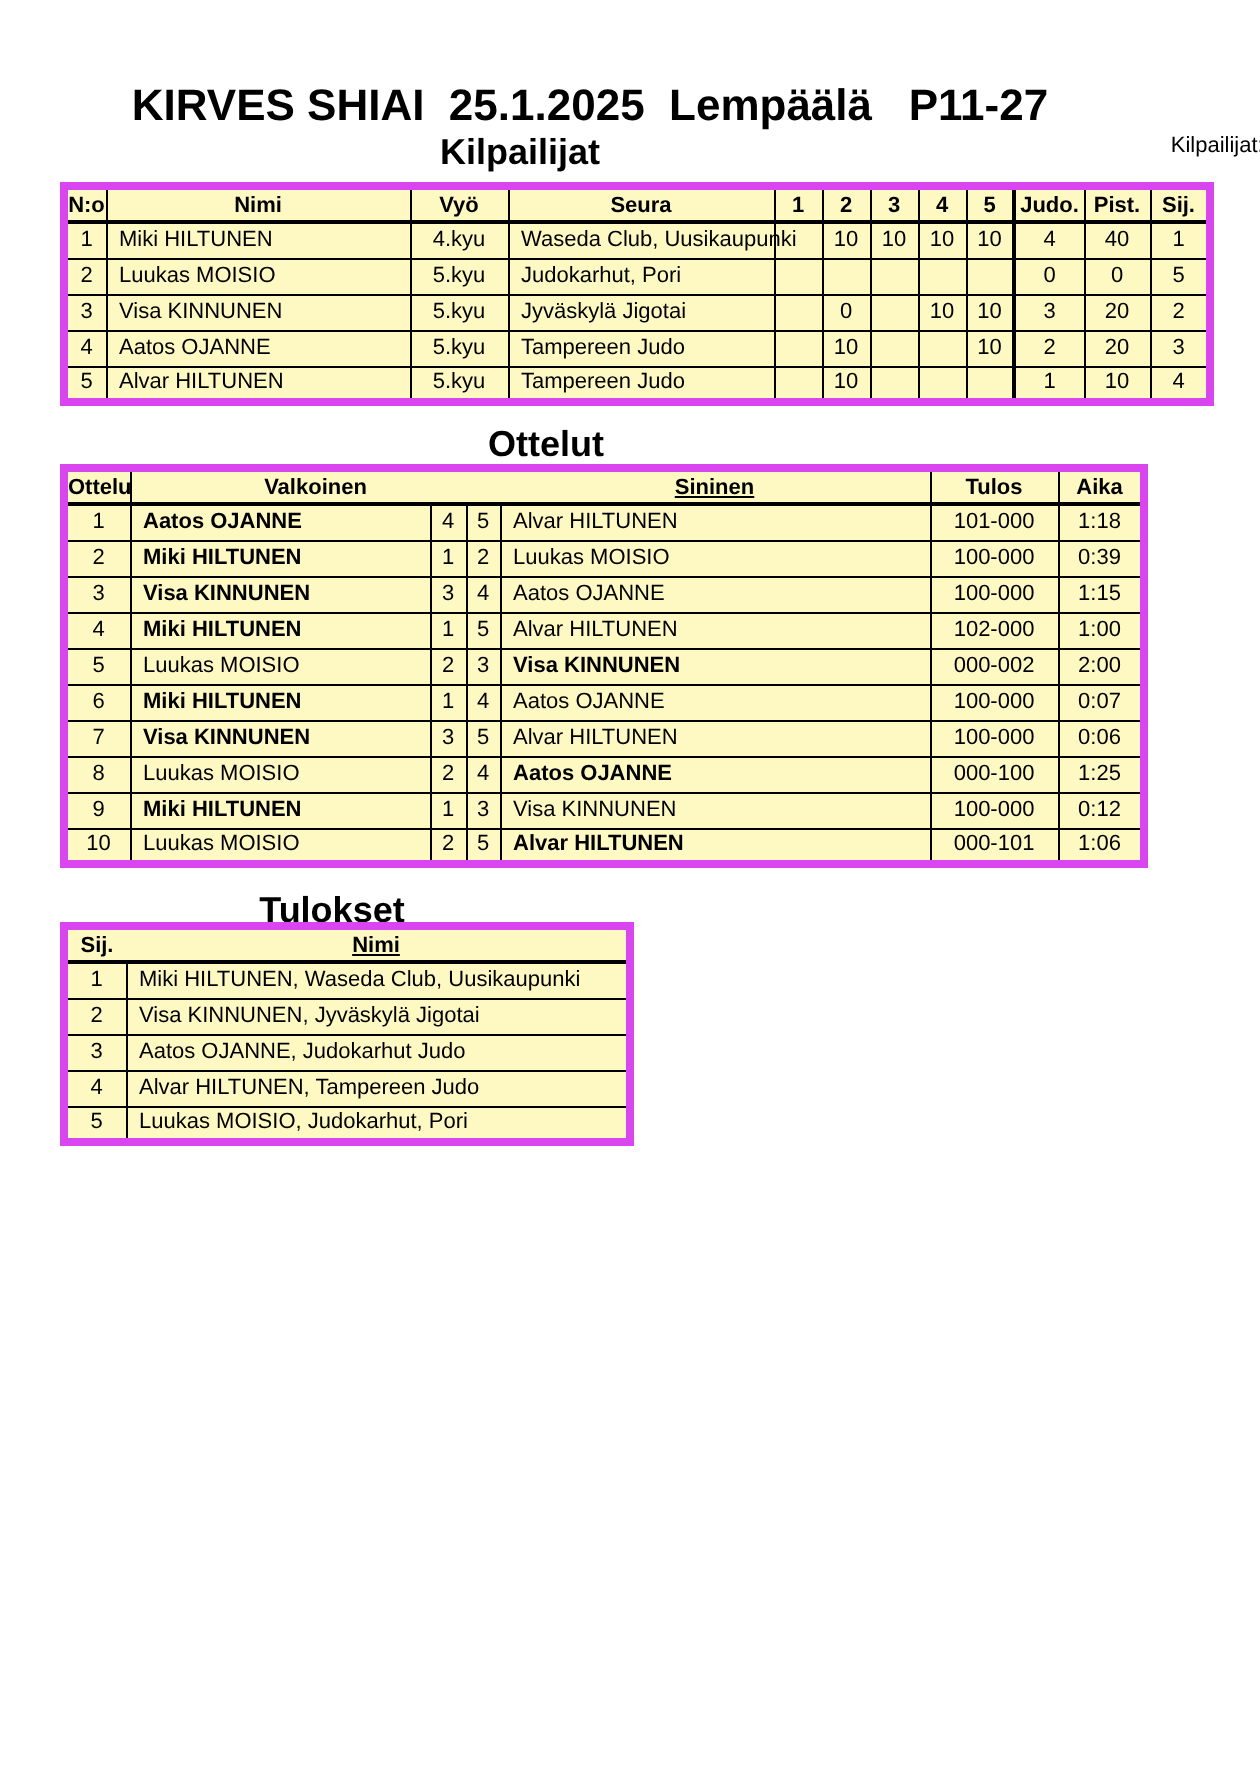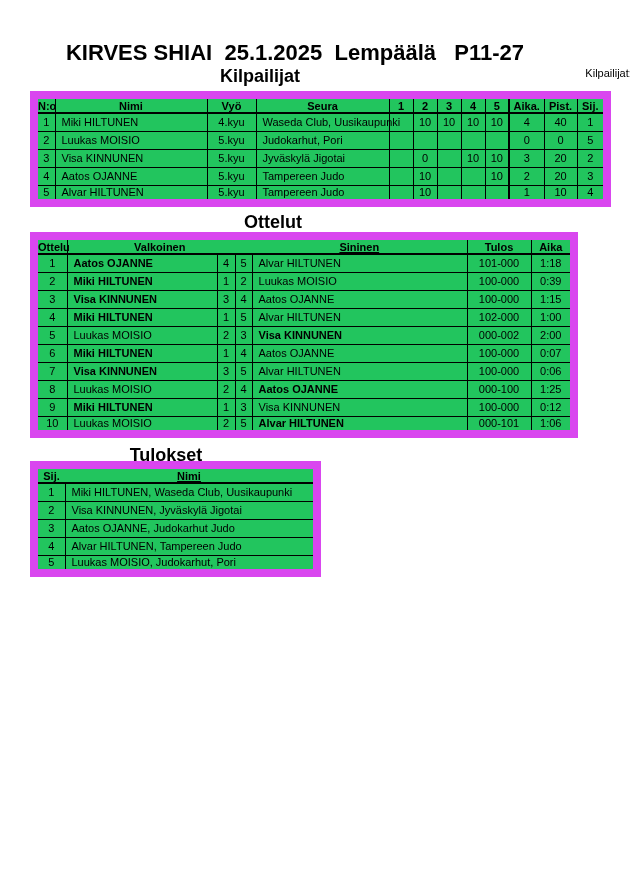--- a/index.html
+++ b/index.html
@@ -14,21 +14,21 @@
     font-size:22px;font-weight:bold;white-space:pre;letter-spacing:0;
   }
   .sec-title{font-size:18px;font-weight:bold;text-align:center;white-space:pre;}
   #title-kilpailijat{left:0;top:66px;width:520px;}
   #competitor-count{left:0;top:67px;width:605px;text-align:right;font-size:11px;padding-left:36px;}
   #title-ottelut{left:0;top:212px;width:546px;}
   #title-tulokset{left:0;top:445px;width:332px;}
 
   table{
     border-collapse:collapse;position:absolute;table-layout:fixed;
-    border:8px solid #d946ef;background:#22c55e;
+    border:4px solid #d946ef;background:#fef9c3;
   }
   tr{height:18px;}
   td{
     border:1px solid #000;font-size:11px;padding:0;text-align:center;
     vertical-align:middle;white-space:nowrap;overflow:visible;
   }
   .hd td{font-weight:bold;border-bottom-width:2px;}
   .lft{text-align:left;padding-left:6px;margin-top:11px;}
   .b{font-weight:bold;}
   .thickL{border-left-width:2px;}
@@ -65,21 +65,21 @@
     <tr class="hd">
       <td>N:o</td>
       <td>Nimi</td>
       <td>Vyö</td>
       <td>Seura</td>
       <td>1</td>
       <td>2</td>
       <td>3</td>
       <td>4</td>
       <td>5</td>
-      <td class="thickL">Aika.</td>
+      <td class="thickL">Judo.</td>
       <td>Pist.</td>
       <td>Sij.</td>
     </tr>
   <tr>
         <td>1</td>
         <td class="lft">Miki HILTUNEN</td>
         <td>4.kyu</td>
         <td class="lft">Waseda Club, Uusikaupunki</td>
         <td></td>
         <td>10</td>

